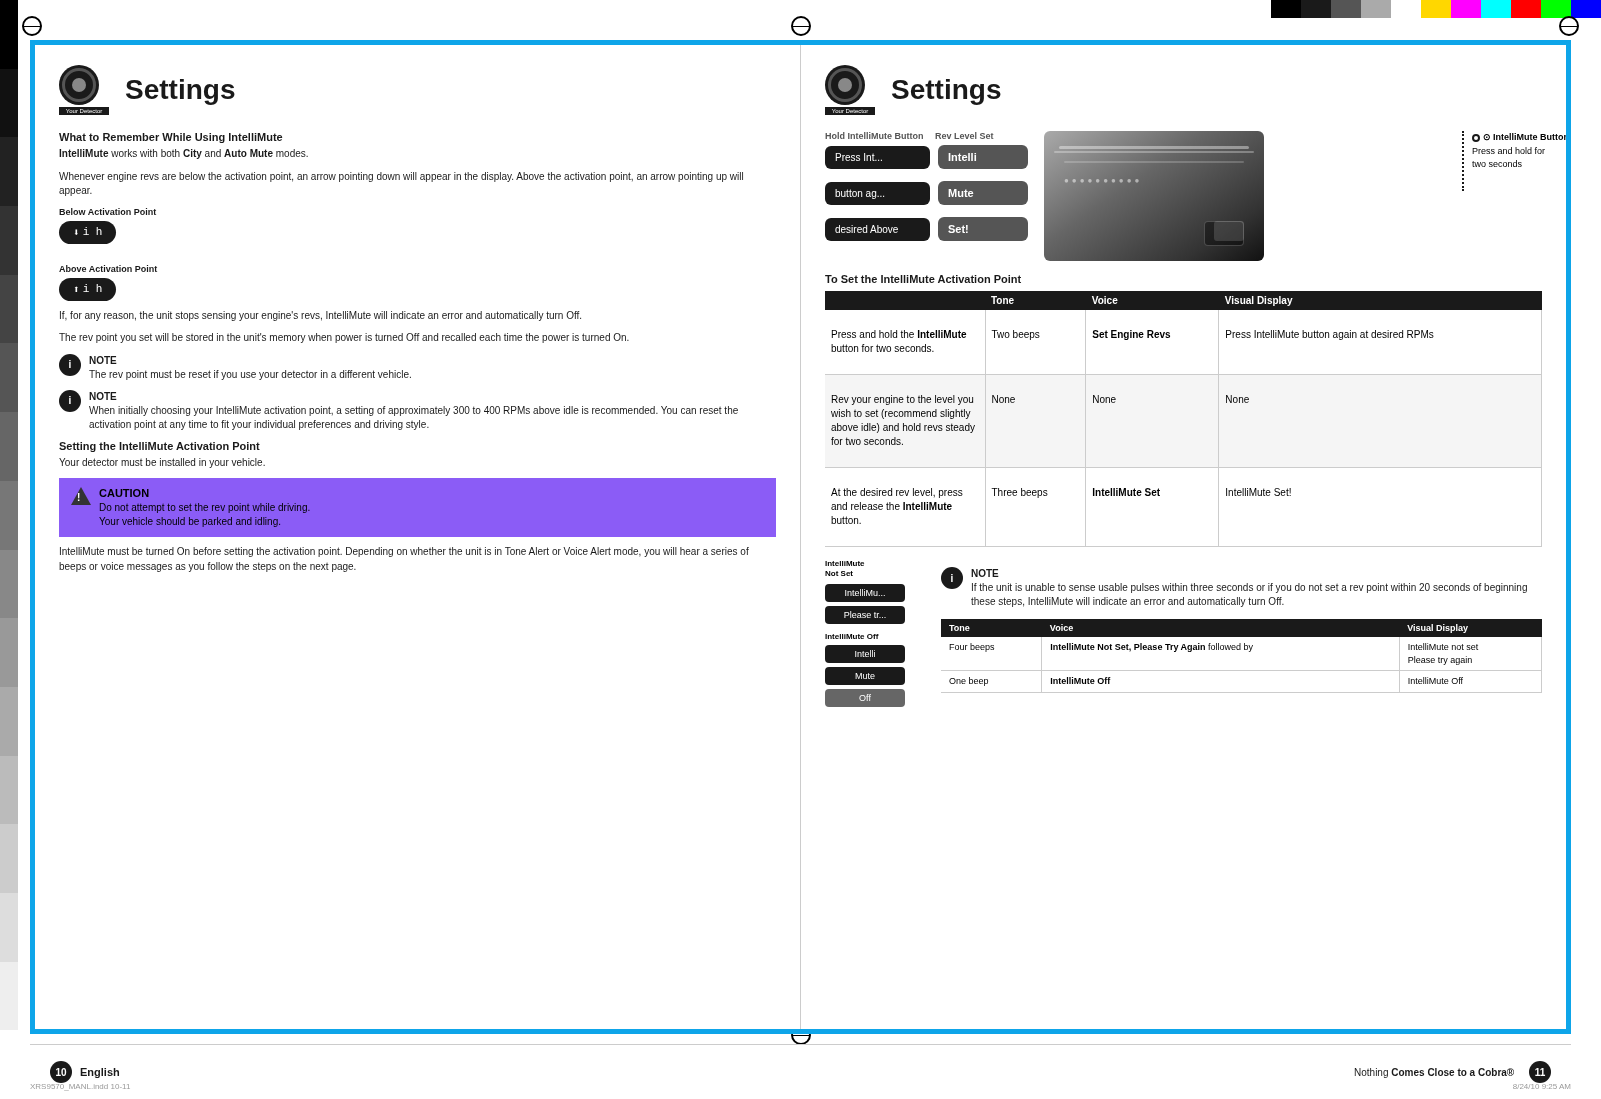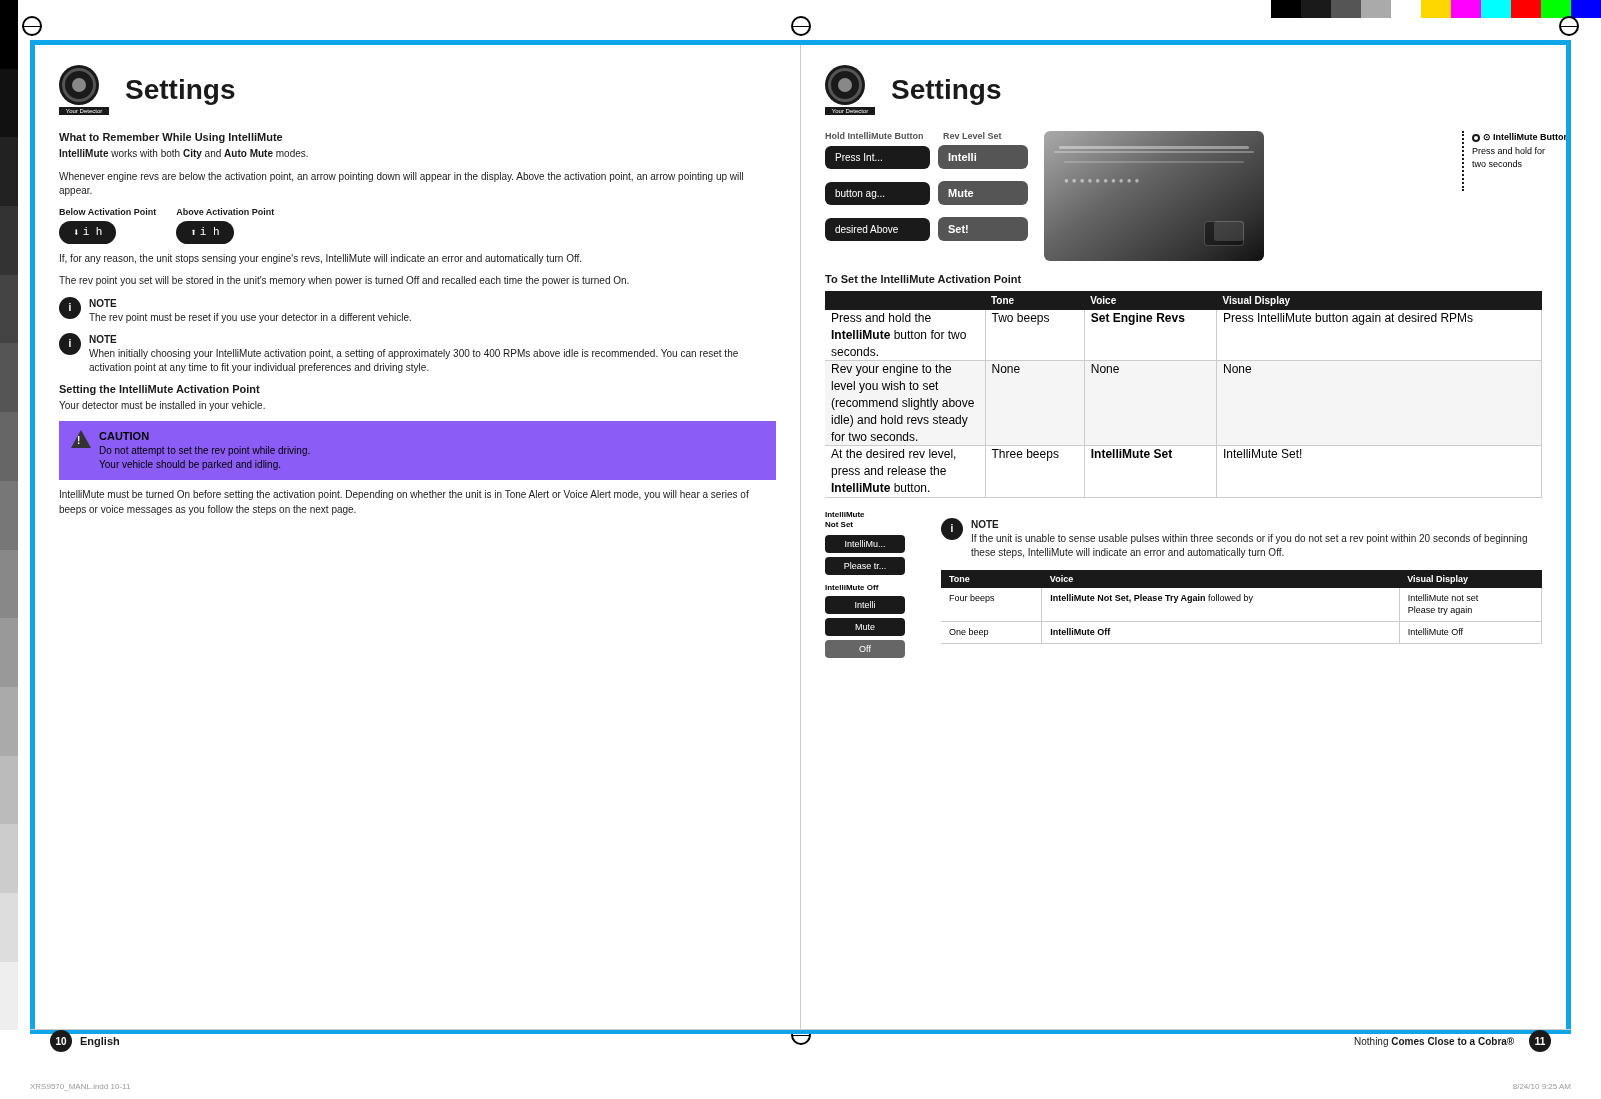--- a/index.html
+++ b/index.html
@@ -155,20 +155,21 @@
       margin-bottom: 8px;
     }
 
     .bold-text { font-weight: bold; }
 
     
     .activation-diagrams {
       display: flex;
       gap: 20px;
       margin: 8px 0;
+      flex-direction: column;
     }
 
     .activation-item {
       display: flex;
       flex-direction: column;
       align-items: flex-start;
       gap: 4px;
     }
 
     .activation-label {
@@ -306,25 +307,25 @@
 
     .settings-table th {
       background: #1a1a1a;
       color: #fff;
       padding: 4px 6px;
       text-align: left;
       font-size: 10px;
     }
 
     .settings-table td {
-      padding: 0 6px;
+      padding: 18px 6px;
       border-bottom: 1px solid #ccc;
       border-right: 1px solid #ccc;
       vertical-align: top;
-      font-size: 12px;
+      font-size: 10px;
       line-height: 1.4;
     }
 
     .settings-table tr:nth-child(even) td {
       background: #f5f5f5;
     }
 
     .indicator-btn {
       background: #1a1a1a;
       color: #fff;
@@ -362,23 +363,23 @@
       font-size: 9px;
       line-height: 1.4;
     }
 
     
     .page-footer {
       position: absolute;
       bottom: 0;
       left: 30px;
       right: 30px;
-      height: 70px;
-      display: flex;
-      align-items: flex-start;
+      height: 55px;
+      display: flex;
+      align-items: center;
       justify-content: space-between;
       padding: 0 20px;
       border-top: 1px solid #ccc;
     }
 
     .footer-left {
       display: flex;
       align-items: center;
       gap: 8px;
     }
@@ -588,21 +589,21 @@
       <div class="detector-logo">
         <div class="detector-logo-inner"></div>
         <div class="your-detector-label">Your Detector</div>
       </div>
       <span class="page-title">Settings</span>
     </div>
 
     <div style="display:flex; gap:16px; align-items:flex-start;">
 
       <div style="flex:0 0 auto;">
-        <div style="display:flex; gap:8px; margin-bottom:4px;">
+        <div style="display:flex; margin-bottom:4px;">
           <div style="width:110px; font-size:9px; font-weight:bold; color:#555;">Hold IntelliMute Button</div>
           <div style="font-size:9px; font-weight:bold; color:#555;">Rev Level Set</div>
         </div>
 
         <div style="display:flex; gap:8px; margin-bottom:6px; align-items:center;">
           <div class="seq-button">Press Int...</div>
           <div class="seq-result">Intelli</div>
         </div>
 
         <div style="display:flex; gap:8px; margin-bottom:6px; align-items:center;">

